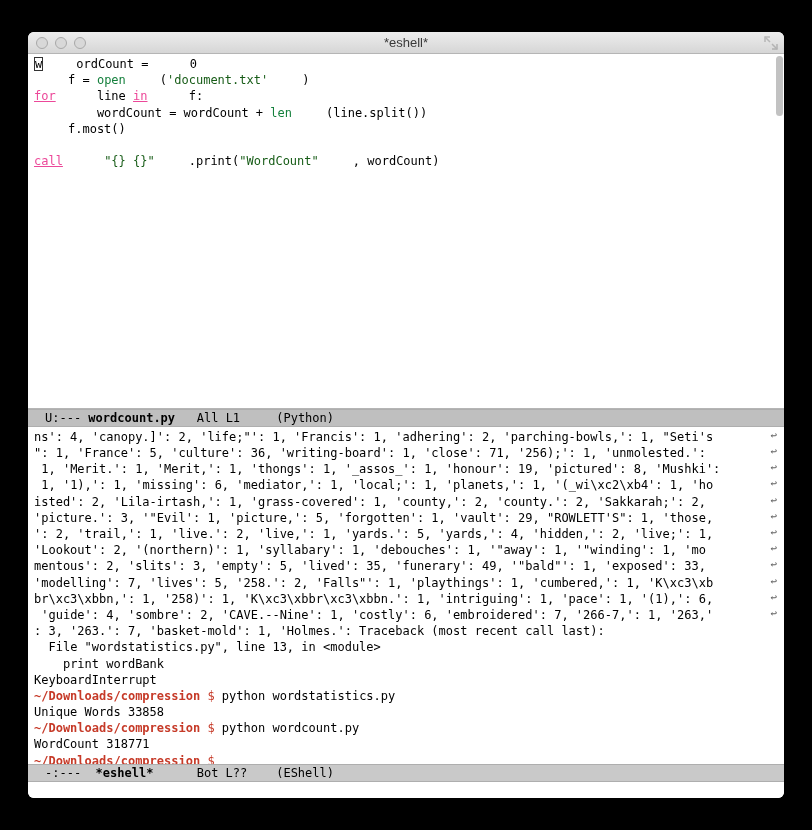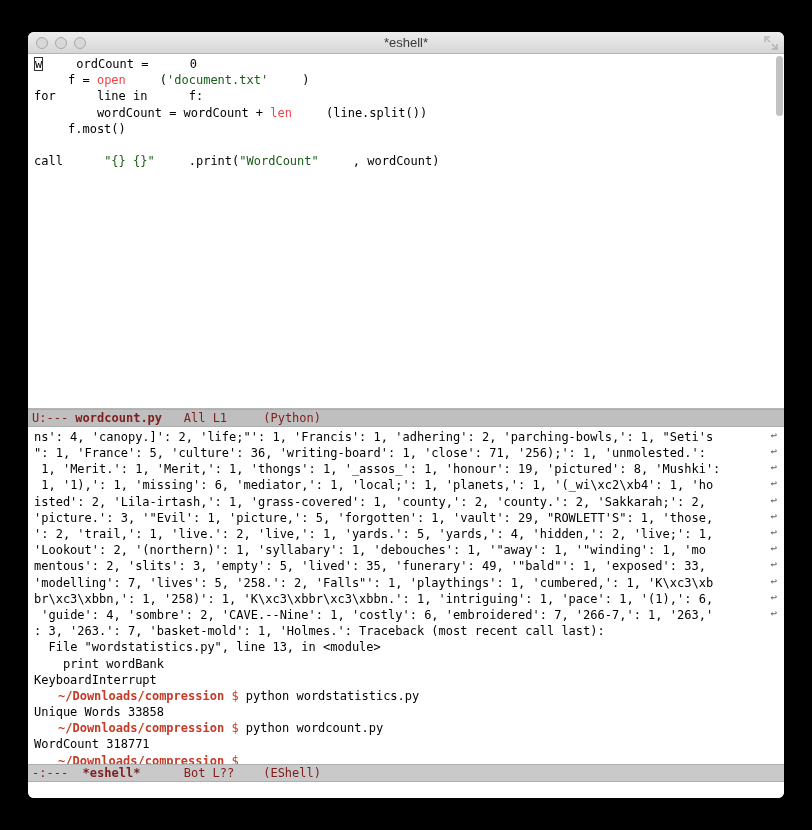--- a/index.html
+++ b/index.html
@@ -89,32 +89,32 @@
     line-height: 1.35;
     font-size: 12px;
   }
   .cursor-box {
     display: inline-block;
     border: 1px solid #333;
     margin-right: -1px;
     line-height: 1;
     padding: 0 0px;
   }
-  .kw   { color: #000000; }
-  .builtin { color: #ef4444; }
+  .kw   { color: #ec4899; text-decoration: underline; }
+  .builtin { color: #15803d; }
   .str  { color: #175c17; }
   .txt  { color: #000; margin-left: 34px; }
 
   .modeline {
     background: #c9c9c9;
     border-top: 1px solid #aeaeae;
     border-bottom: 1px solid #aeaeae;
-    padding: 1px 4px;
+    padding: 1px 17px;
     font-size: 12px;
-    color: #7f1d1d;
+    color: #000000;
     white-space: pre;
   }
   .modeline.active {
     background: #bfbfbf;
   }
   .ml-file { font-weight: bold; }
 
   .term-body {
     padding: 2px 6px;
     font-size: 12px;
@@ -123,21 +123,21 @@
     word-break: break-all;
     color: #000;
   }
   .term-line { display: block; position: relative; padding-right: 12px;}
   .wrap-glyph {
     position: absolute;
     right: 1px;
     color: #666;
     font-size: 11px;
   }
-  .prompt-path { color: #c63a28; font-weight: bold; margin-left: 24px; }
+  .prompt-path { color: #c63a28; font-weight: bold; }
   .prompt-d { color: #c63a28; }
 </style>
 </head>
 <body>
 
 <div class="window">
   <div class="titlebar">
     <div class="traffic">
       <div class="tl"></div>
       <div class="tl"></div>

